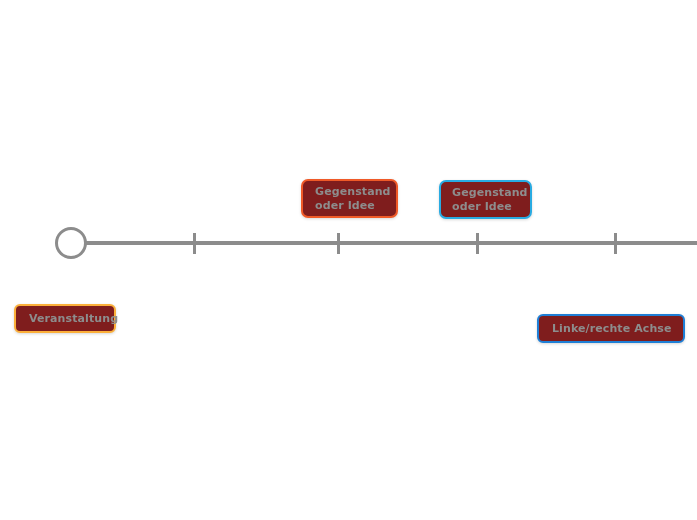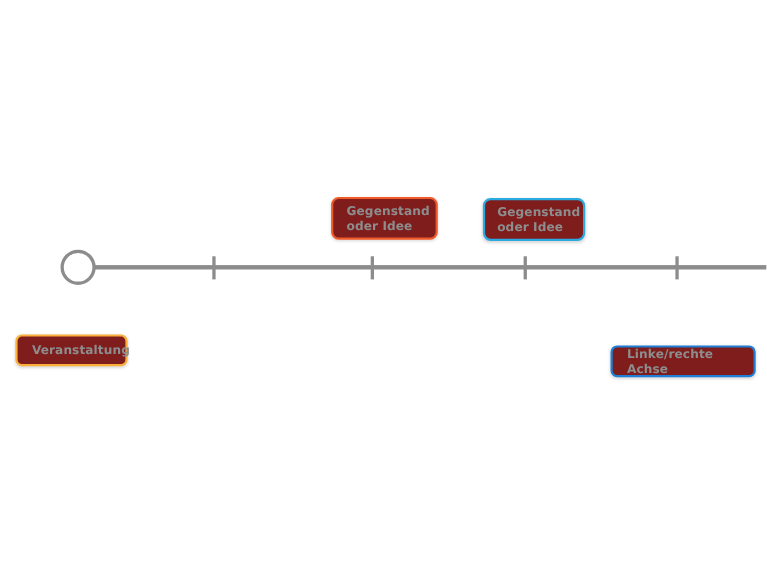--- a/index.html
+++ b/index.html
@@ -105,23 +105,23 @@
     left: 14px;
     top: 304px;
     width: 102px;
     height: 29px;
     padding: 0 0 0 13px;
     border-color: #fbb03b;
     border-radius: 6px;
   }
 
   .callout--axis {
-    left: 555px;
+    left: 537px;
     top: 314px;
-    width: 132px;
+    width: 148px;
     height: 29px;
     padding: 0 0 0 13px;
     border-color: #1f7fd6;
     border-radius: 6px;
   }
 </style>
 </head>
 <body>
 
 <div id="canvas">

